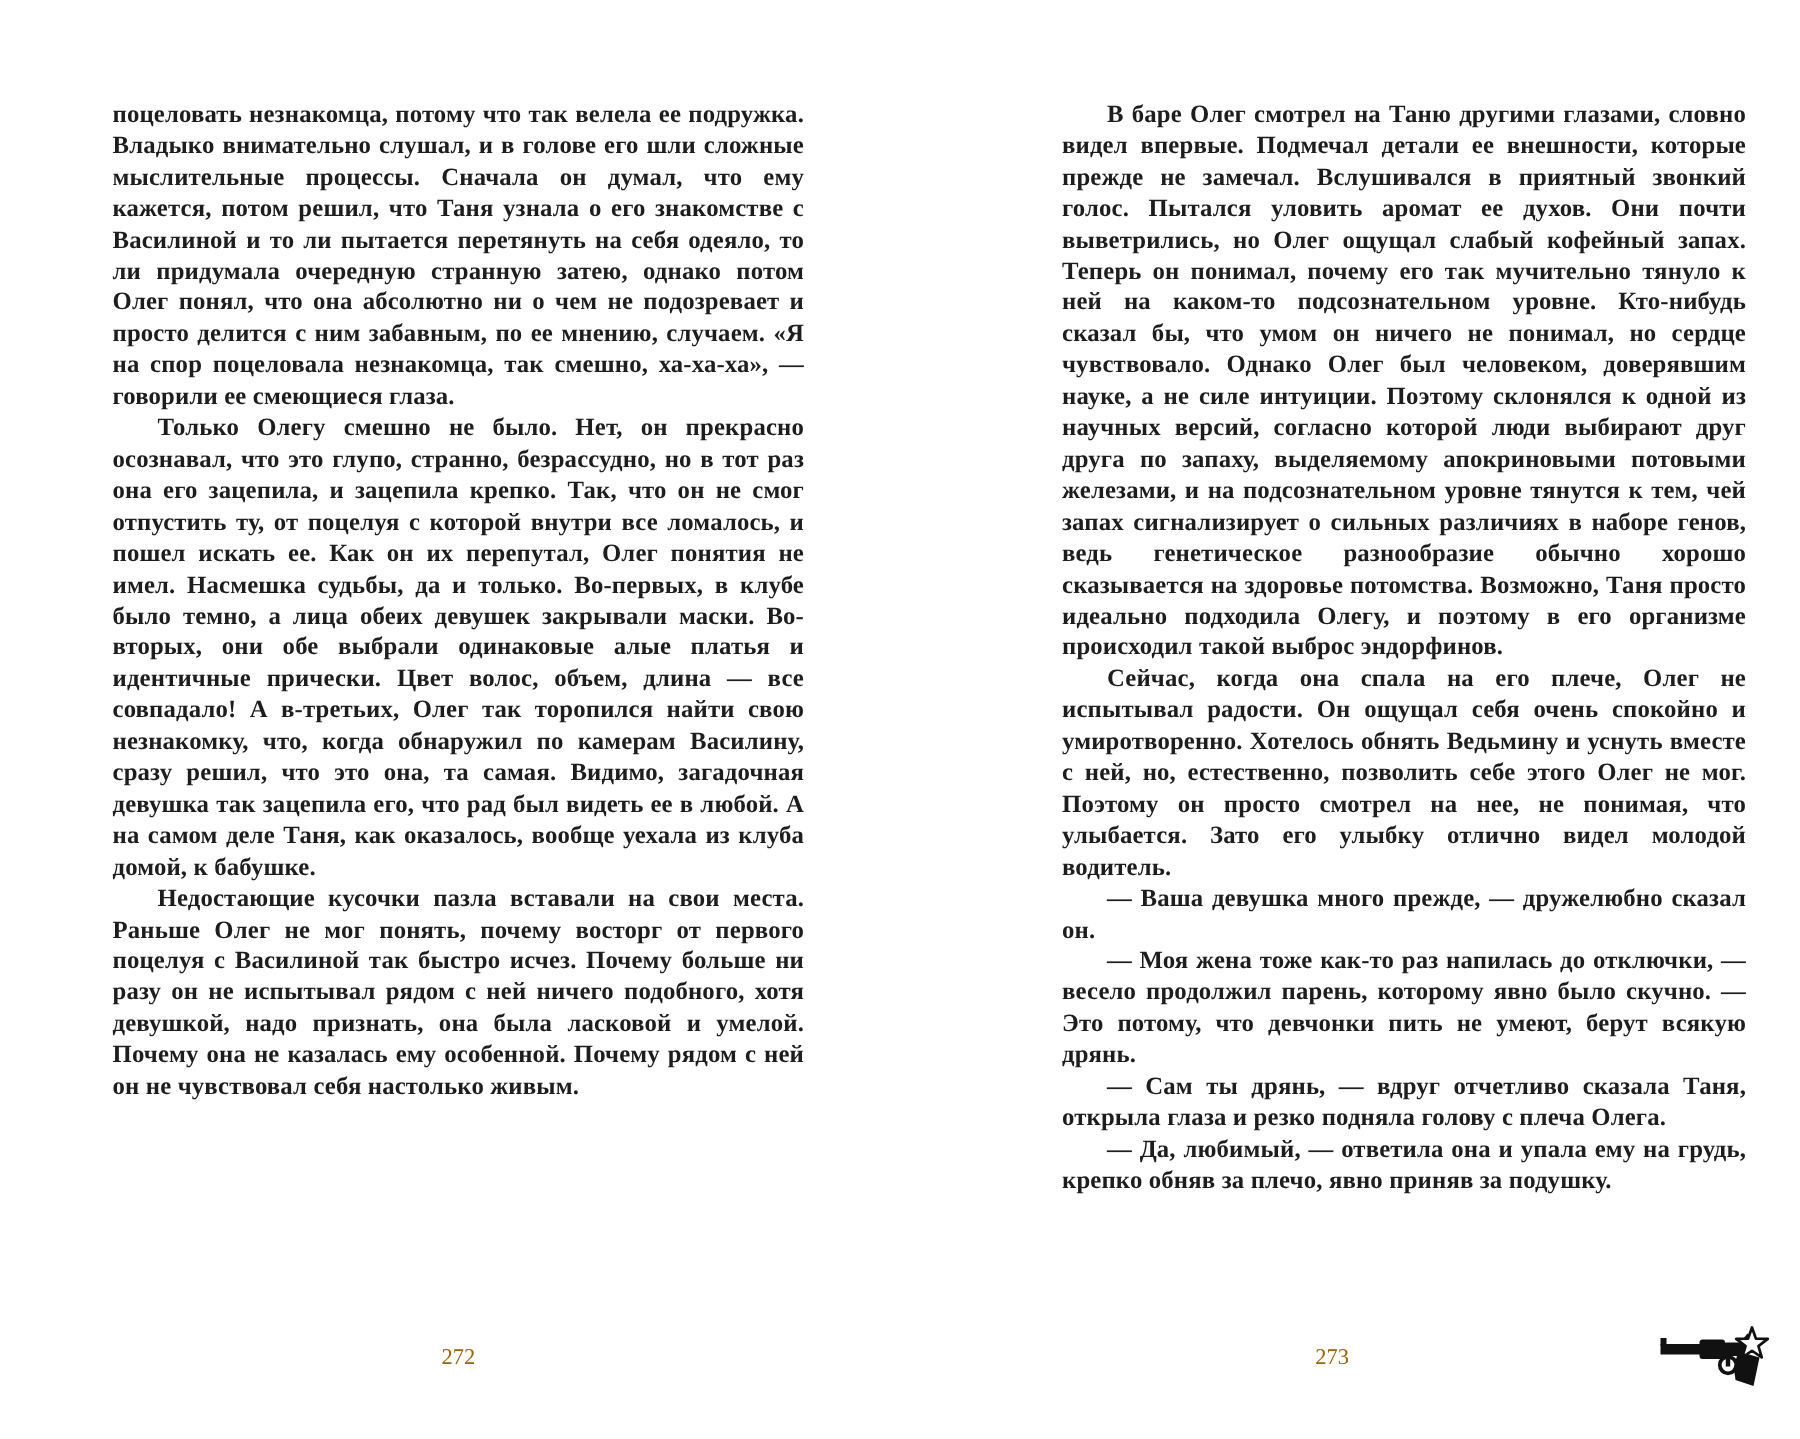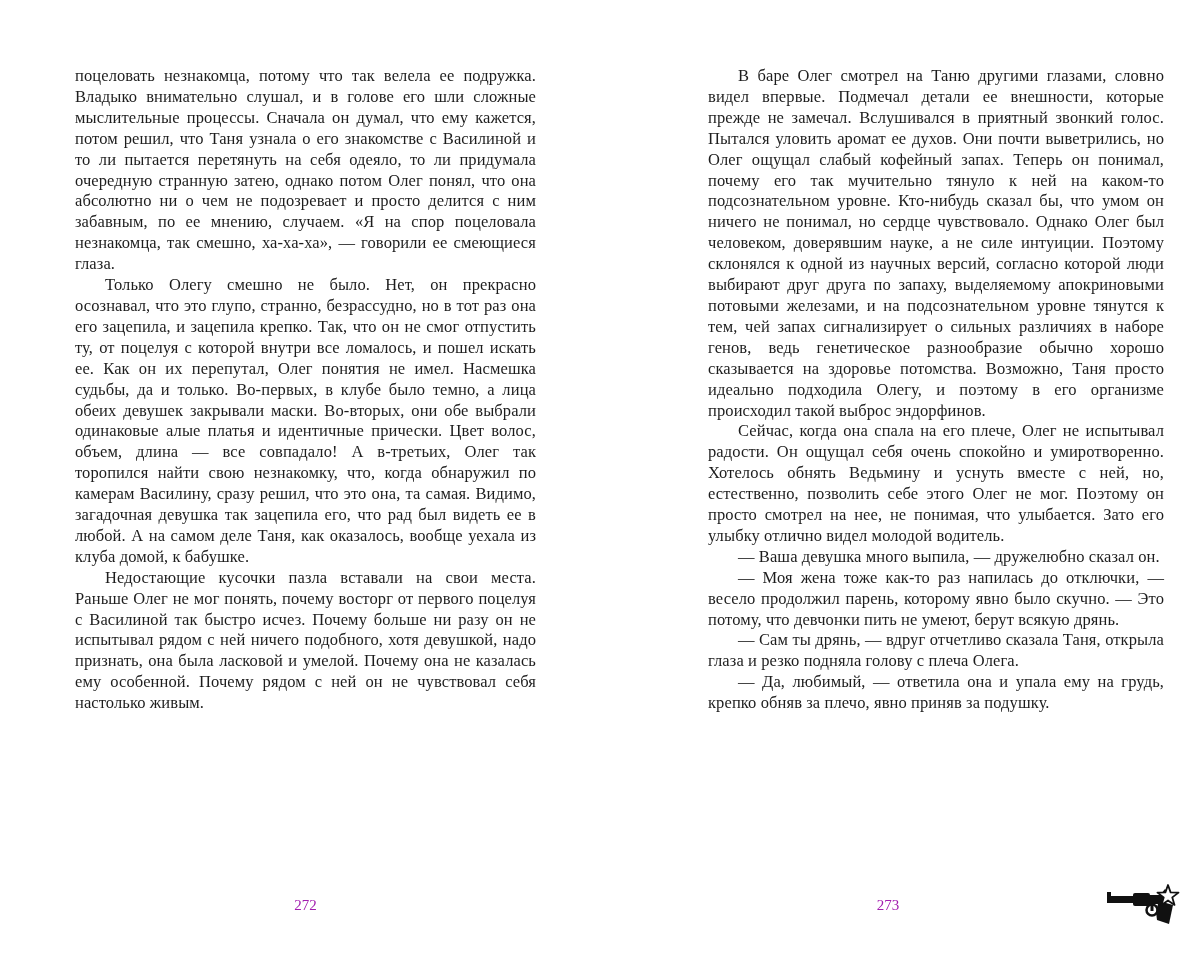--- a/index.html
+++ b/index.html
@@ -26,29 +26,30 @@
   .col-left {
     left: 75px;
     width: 461px;
   }
   .col-right {
     left: 708px;
     width: 456px;
   }
   .para {
     margin: 0;
+    font-weight: bold;
   }
   .para.indent {
     text-indent: 30px;
   }
   .page-number {
     position: absolute;
     top: 897px;
     font-size: 15px;
-    color: #a21caf;
+    color: #a16207;
     text-align: center;
   }
   .pn-left {
     left: 75px;
     width: 461px;
   }
   .pn-right {
     left: 660px;
     width: 456px;
   }
@@ -67,21 +68,21 @@
 
   <div class="text-column col-left">
       <p class="para">поцеловать незнакомца, потому что так велела ее подружка. Владыко внимательно слушал, и в голове его шли сложные мыслительные процессы. Сначала он думал, что ему кажется, потом решил, что Таня узнала о его знакомстве с Василиной и то ли пытается перетянуть на себя одеяло, то ли придумала очередную странную затею, однако потом Олег понял, что она абсолютно ни о чем не подозревает и просто делится с ним забавным, по ее мнению, случаем. «Я на спор поцеловала незнакомца, так смешно, ха-ха-ха», — говорили ее смеющиеся глаза.</p>
       <p class="para indent">Только Олегу смешно не было. Нет, он прекрасно осознавал, что это глупо, странно, безрассудно, но в тот раз она его зацепила, и зацепила крепко. Так, что он не смог отпустить ту, от поцелуя с которой внутри все ломалось, и пошел искать ее. Как он их перепутал, Олег понятия не имел. Насмешка судьбы, да и только. Во-первых, в клубе было темно, а лица обеих девушек закрывали маски. Во-вторых, они обе выбрали одинаковые алые платья и идентичные прически. Цвет волос, объем, длина — все совпадало! А в-третьих, Олег так торопился найти свою незнакомку, что, когда обнаружил по камерам Василину, сразу решил, что это она, та самая. Видимо, загадочная девушка так зацепила его, что рад был видеть ее в любой. А на самом деле Таня, как оказалось, вообще уехала из клуба домой, к бабушке.</p>
       <p class="para indent">Недостающие кусочки пазла вставали на свои места. Раньше Олег не мог понять, почему восторг от первого поцелуя с Василиной так быстро исчез. Почему больше ни разу он не испытывал рядом с ней ничего подобного, хотя девушкой, надо признать, она была ласковой и умелой. Почему она не казалась ему особенной. Почему рядом с ней он не чувствовал себя настолько живым.</p>
     </div>
 
   <div class="text-column col-right">
       <p class="para indent">В баре Олег смотрел на Таню другими глазами, словно видел впервые. Подмечал детали ее внешности, которые прежде не замечал. Вслушивался в приятный звонкий голос. Пытался уловить аромат ее духов. Они почти выветрились, но Олег ощущал слабый кофейный запах. Теперь он понимал, почему его так мучительно тянуло к ней на каком-то подсознательном уровне. Кто-нибудь сказал бы, что умом он ничего не понимал, но сердце чувствовало. Однако Олег был человеком, доверявшим науке, а не силе интуиции. Поэтому склонялся к одной из научных версий, согласно которой люди выбирают друг друга по запаху, выделяемому апокриновыми потовыми железами, и на подсознательном уровне тянутся к тем, чей запах сигнализирует о сильных различиях в наборе генов, ведь генетическое разнообразие обычно хорошо сказывается на здоровье потомства. Возможно, Таня просто идеально подходила Олегу, и поэтому в его организме происходил такой выброс эндорфинов.</p>
       <p class="para indent">Сейчас, когда она спала на его плече, Олег не испытывал радости. Он ощущал себя очень спокойно и умиротворенно. Хотелось обнять Ведьмину и уснуть вместе с ней, но, естественно, позволить себе этого Олег не мог. Поэтому он просто смотрел на нее, не понимая, что улыбается. Зато его улыбку отлично видел молодой водитель.</p>
-      <p class="para indent">— Ваша девушка много выпила, — дружелюбно сказал он.</p>
+      <p class="para indent">— Ваша девушка много прежде, — дружелюбно сказал он.</p>
       <p class="para indent">— Моя жена тоже как-то раз напилась до отключки, — весело продолжил парень, которому явно было скучно. — Это потому, что девчонки пить не умеют, берут всякую дрянь.</p>
       <p class="para indent">— Сам ты дрянь, — вдруг отчетливо сказала Таня, открыла глаза и резко подняла голову с плеча Олега.</p>
       <p class="para indent">— Да, любимый, — ответила она и упала ему на грудь, крепко обняв за плечо, явно приняв за подушку.</p>
     </div>
 
   <div class="page-number pn-left">272</div>
 
   <div class="page-number pn-right">273</div>
 
   <div class="gun-wrap">

